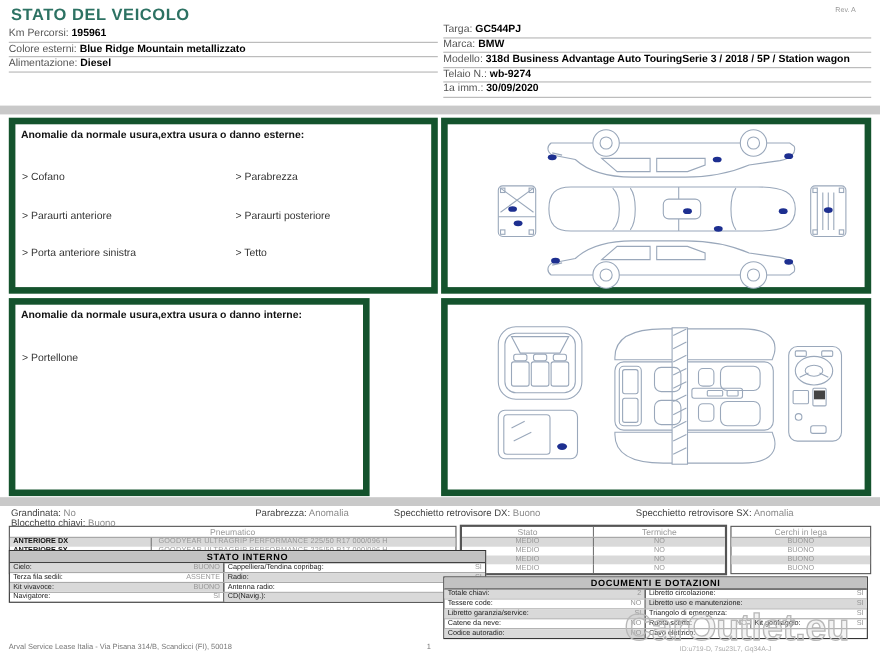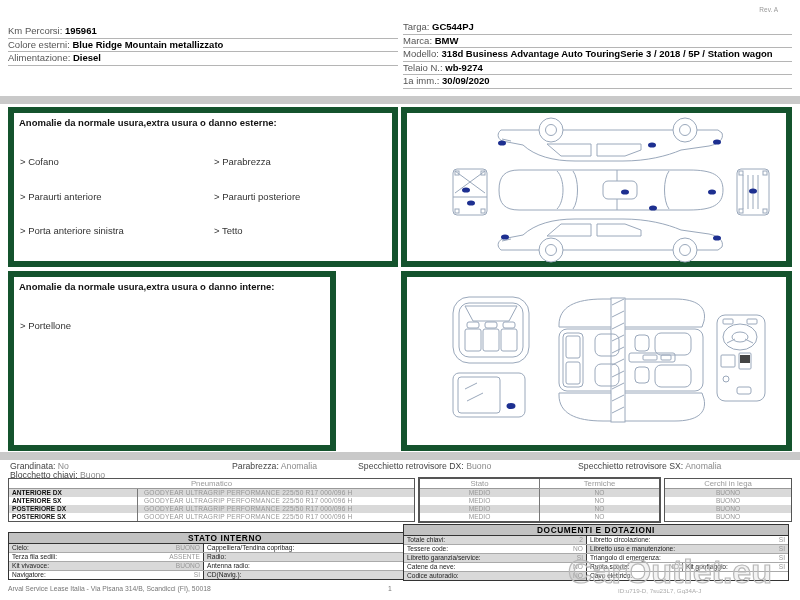--- a/index.html
+++ b/index.html
@@ -53,20 +53,21 @@
   .foot{position:absolute;font-size:6.8px;color:#777;}
   .watermark{position:absolute;left:568px;top:552px;width:232px;font-size:34px;font-weight:bold;
              color:rgba(190,190,190,0.18);-webkit-text-stroke:1.2px #b8b8b8;letter-spacing:0px;
              font-family:"Liberation Sans", sans-serif;}
 </style>
 </head>
 <body>
 
 <div class="page">
 
+  <div class="doc-title">STATO DEL VEICOLO</div>
   <div class="rev">Rev. A</div>
 
   <div class="fields-left">
     <div class="frow"><span class="flabel">Km Percorsi:</span> <span class="fvalue">195961</span></div>
     <div class="frow"><span class="flabel">Colore esterni:</span> <span class="fvalue">Blue Ridge Mountain metallizzato</span></div>
     <div class="frow"><span class="flabel">Alimentazione:</span> <span class="fvalue">Diesel</span></div>
   </div>
 
   <div class="fields-right">
     <div class="frow"><span class="flabel">Targa:</span> <span class="fvalue">GC544PJ</span></div>
@@ -284,21 +285,21 @@
         <div class="c2">BUONO</div>
       </div>
     <div class="trow gray">
         <div class="c2">BUONO</div>
       </div>
     <div class="trow">
         <div class="c2">BUONO</div>
       </div>
   </div>
 
-  <div class="stable" style="left:8px;top:532px;width:434px;">
+  <div class="stable" style="left:8px;top:500px;width:434px;">
     <div class="stitle">STATO INTERNO</div>
     <div class="srow">
       <div class="scell sleft gray" style="width:195px;">
           <span class="lab">Cielo:</span>
           <span class="val">BUONO</span>
         </div>
       <div class="scell" style="flex:1;">
           <span class="lab">Cappelliera/Tendina copribag:</span>
           <span class="val">SI</span>
         </div>

